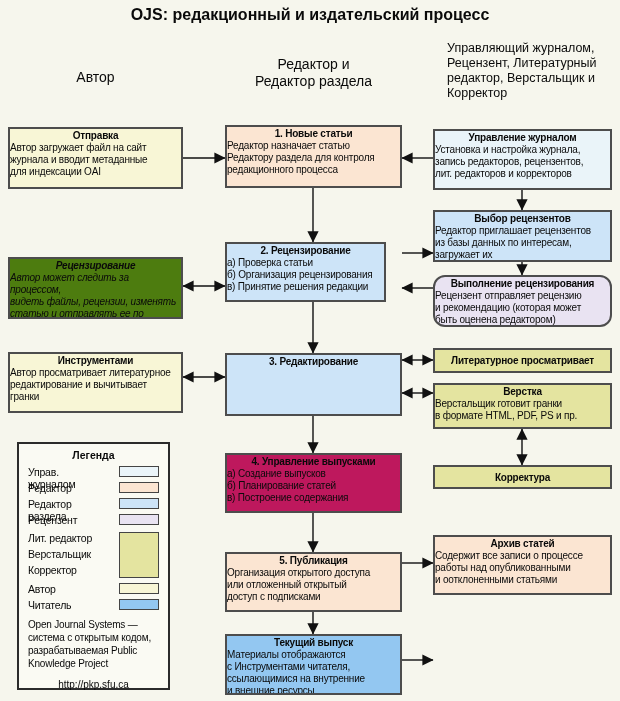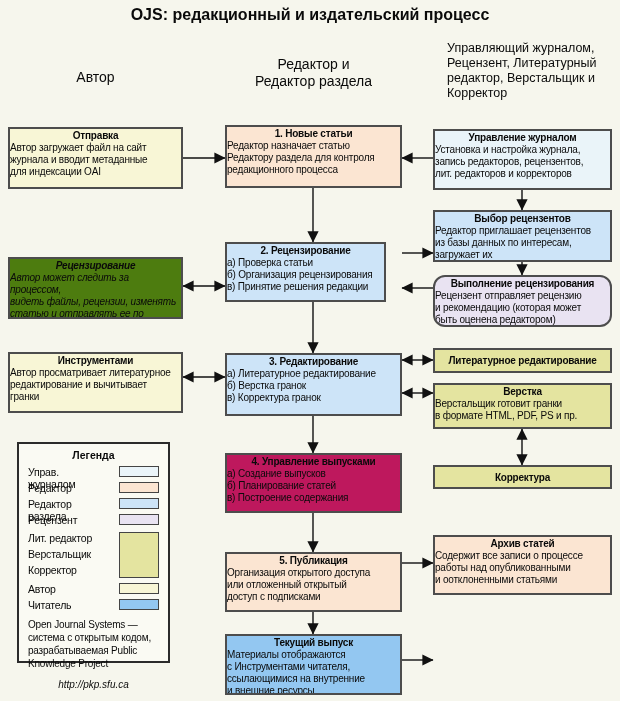--- a/index.html
+++ b/index.html
@@ -27,33 +27,33 @@
     padding-top:0;letter-spacing:-0.2px;
   }
   .bb{
     font-size:10px;line-height:12px;letter-spacing:-0.2px;
     white-space:pre-line;padding:0 2px 0 0;
   }
   .box.center{display:flex;align-items:center;justify-content:center;}
   .box.center .bt{padding-top:0;}
   svg.arrows{position:absolute;top:0;left:0;pointer-events:none;}
   .legend{
-    position:absolute;left:17px;top:442px;width:153px;height:221px;
+    position:absolute;left:17px;top:442px;width:153px;height:248px;
     border:2px solid #2b2b2b;background:#fafaf3;box-sizing:border-box;
     padding:5px 9px 0 9px;
   }
   .lg-title{font-size:10.5px;font-weight:bold;text-align:center;margin-bottom:5px;}
   .lg-row{display:flex;align-items:flex-start;justify-content:space-between;height:11px;margin-bottom:5px;gap:32px;}
   .lg-label{font-size:10.5px;letter-spacing:-0.2px;}
   .lg-swatch{width:40px;height:11px;border:1px solid #444;box-sizing:border-box;flex:none;}
   .lg-group{display:flex;justify-content:space-between;margin-bottom:5px;}
   .lg-group-labels .lg-label{display:block;line-height:16px;}
   .lg-swatch.tall{height:46px;margin-top:2px;}
   .lg-note{font-size:10px;line-height:13px;letter-spacing:-0.2px;white-space:pre-line;margin-top:8px;}
-  .lg-url{font-size:10px;text-align:center;margin-top:9px;font-style:italic;}
+  .lg-url{font-size:10px;text-align:center;margin-top:9px;}
 </style>
 </head>
 <body>
 
 <div class="stage" style="background-color: rgb(246, 246, 237);">
 
   <div class="page-title serif">OJS: редакционный и издательский процесс</div>
 
   <div class="col-head author serif">Автор</div>
   <div class="col-head editor serif">Редактор и
@@ -122,23 +122,20 @@
 
   <div class="box" style="left: 225px; top: 242px; width: 161px; height: 60px; background-color: rgb(205, 228, 248);">
     <div class="bt">2. Рецензирование</div>
     <div class="bb">а) Проверка статьи
 б) Организация рецензирования
 в) Принятие решения редакции</div>
   </div>
 
   <div class="box" style="left: 225px; top: 353px; width: 177px; height: 63px; background-color: rgb(205, 228, 248);">
     <div class="bt">3. Редактирование</div>
-    <div class="bb">а) Литературное редактирование
-б) Верстка гранок
-в) Корректура гранок</div>
   </div>
 
   <div class="box" style="left: 225px; top: 453px; width: 177px; height: 60px; background-color: #be185d;">
     <div class="bt">4. Управление выпусками</div>
     <div class="bb">а) Создание выпусков
 б) Планирование статей
 в) Построение содержания</div>
   </div>
 
   <div class="box" style="left: 225px; top: 552px; width: 177px; height: 60px; background-color: rgb(251, 229, 210);">
@@ -171,21 +168,21 @@
   </div>
 
   <div class="box" style="left: 433px; top: 275px; width: 179px; height: 52px; background-color: rgb(233, 227, 242); border-radius: 12px;">
     <div class="bt">Выполнение рецензирования</div>
     <div class="bb">Рецензент отправляет рецензию
 и рекомендацию (которая может
 быть оценена редактором)</div>
   </div>
 
   <div class="box center" style="left: 433px; top: 348px; width: 179px; height: 25px; background-color: rgb(228, 228, 160);">
-    <div class="bt">Литературное редактирование</div>
+    <div class="bt">Литературное просматривает</div>
   </div>
 
   <div class="box" style="left: 433px; top: 383px; width: 179px; height: 46px; background-color: rgb(228, 228, 160);">
     <div class="bt">Верстка</div>
     <div class="bb">Верстальщик готовит гранки
 в формате HTML, PDF, PS и пр.</div>
   </div>
 
   <div class="box center" style="left: 433px; top: 465px; width: 179px; height: 24px; background-color: rgb(228, 228, 160);">
     <div class="bt">Корректура</div>

